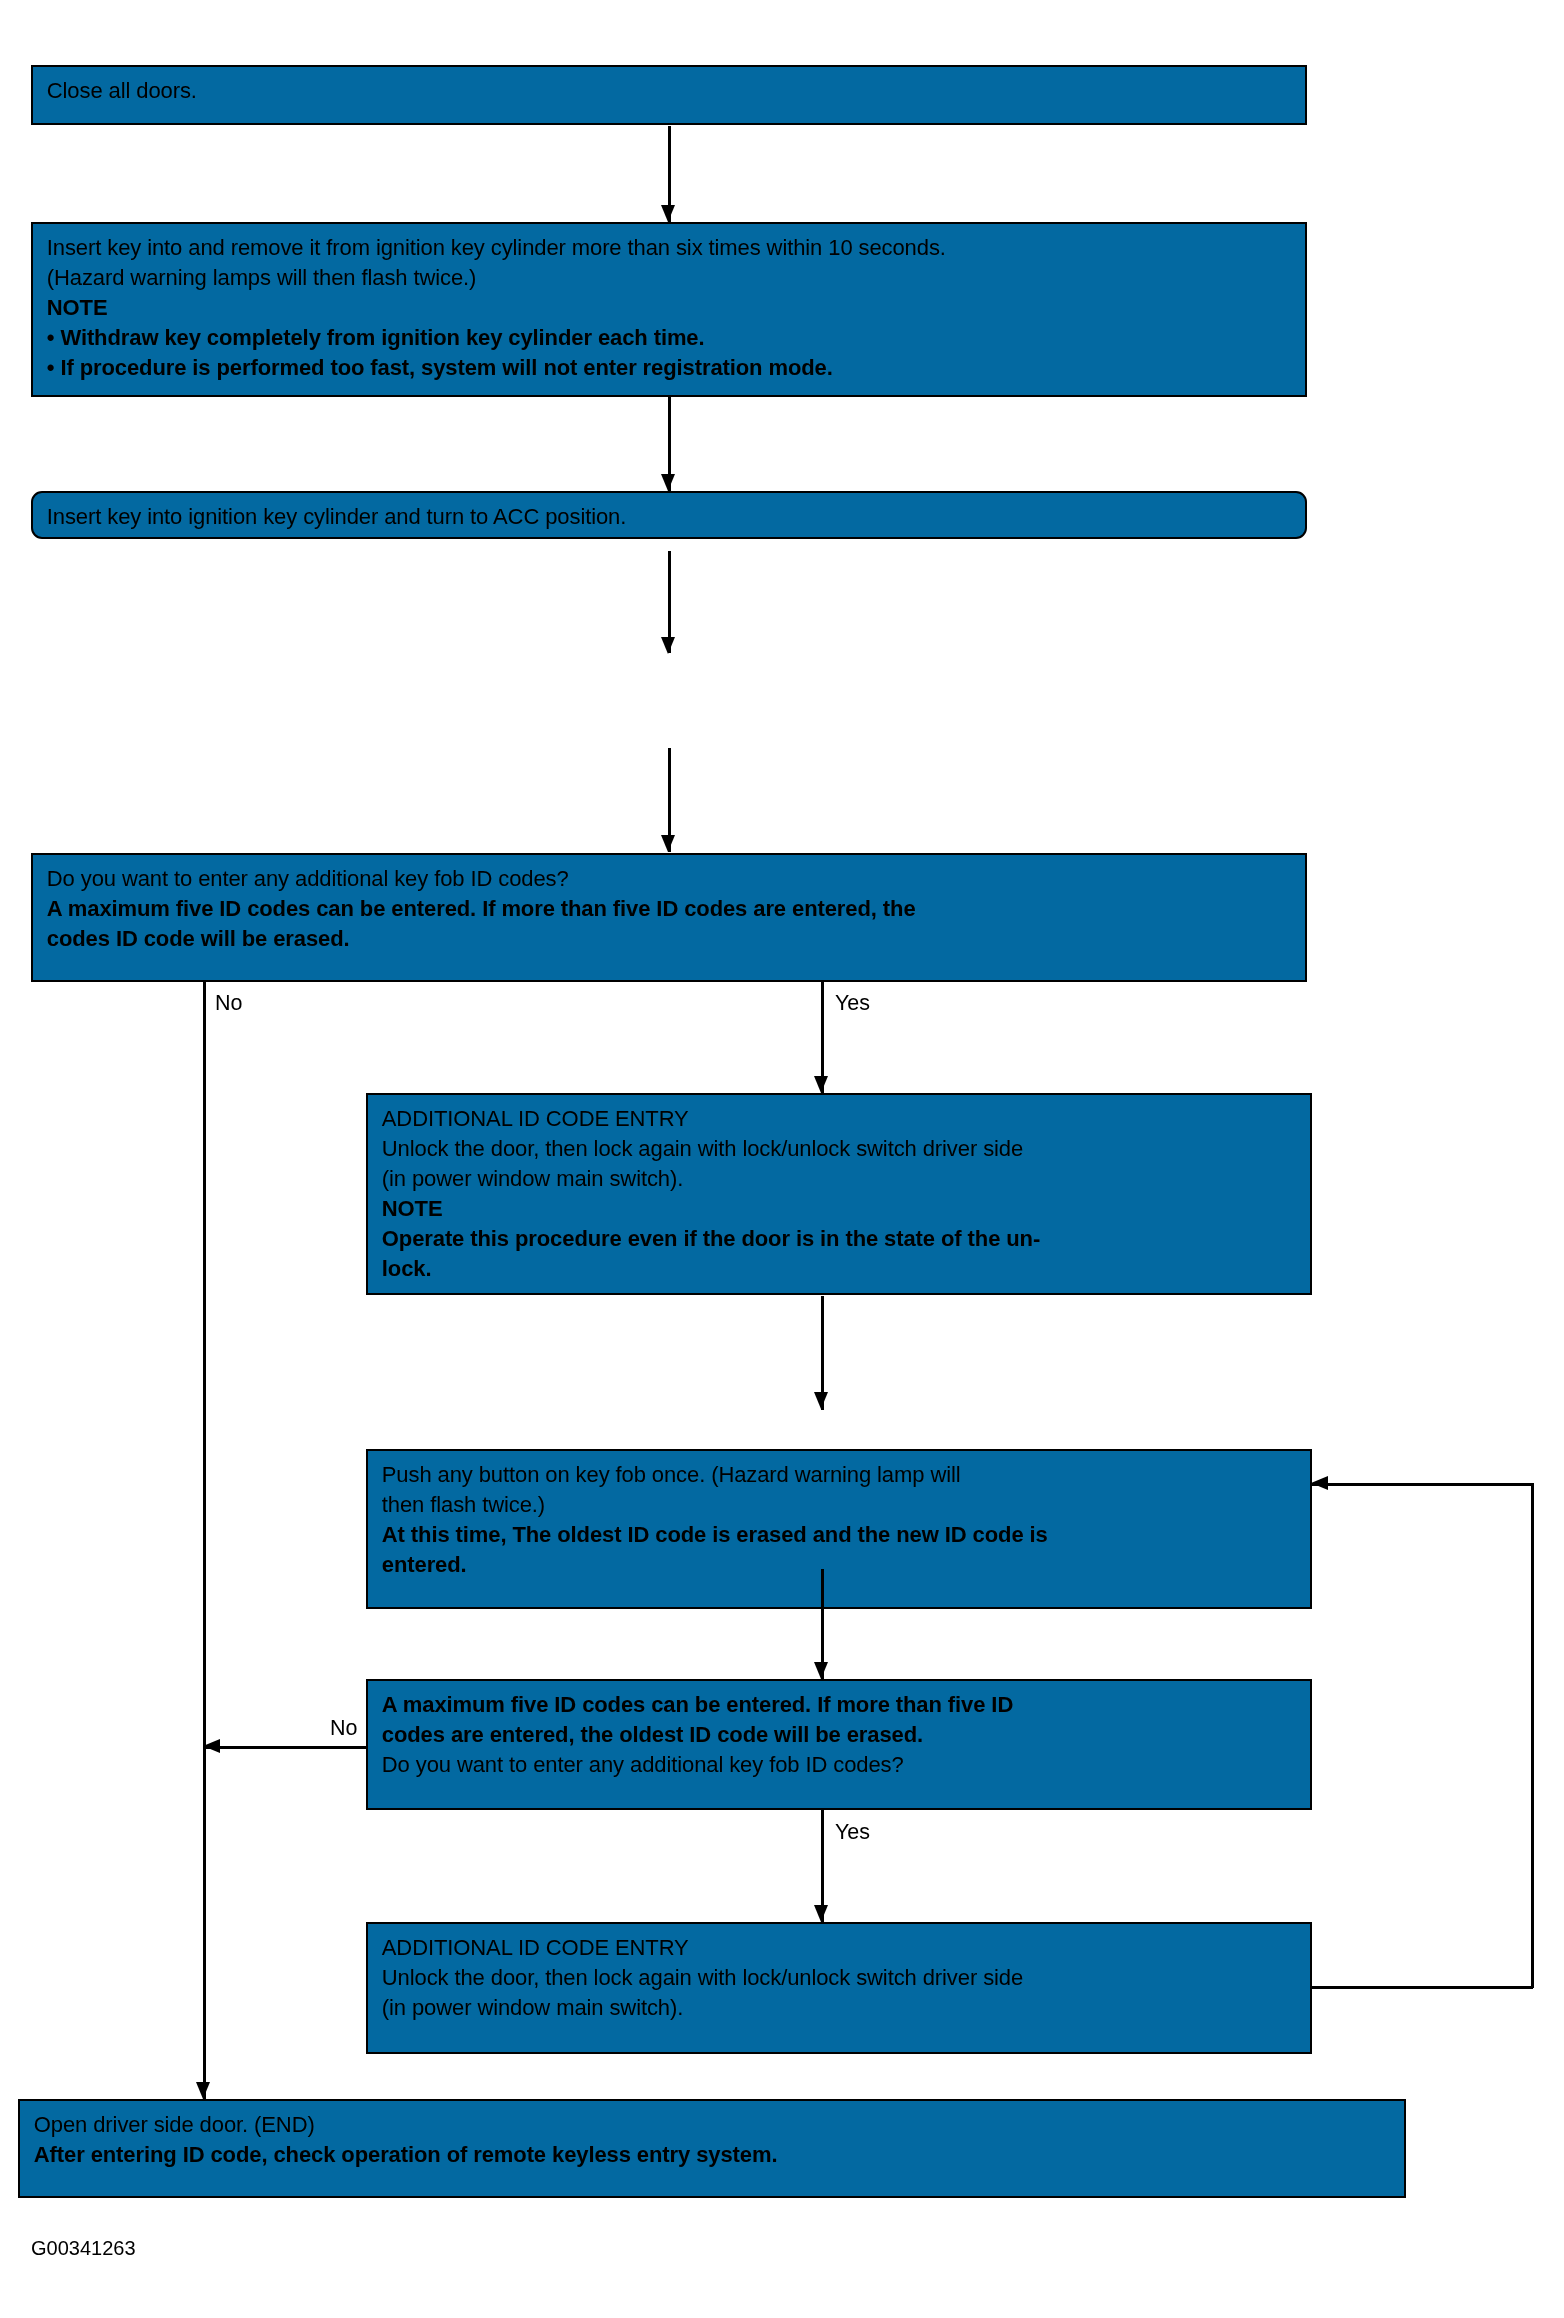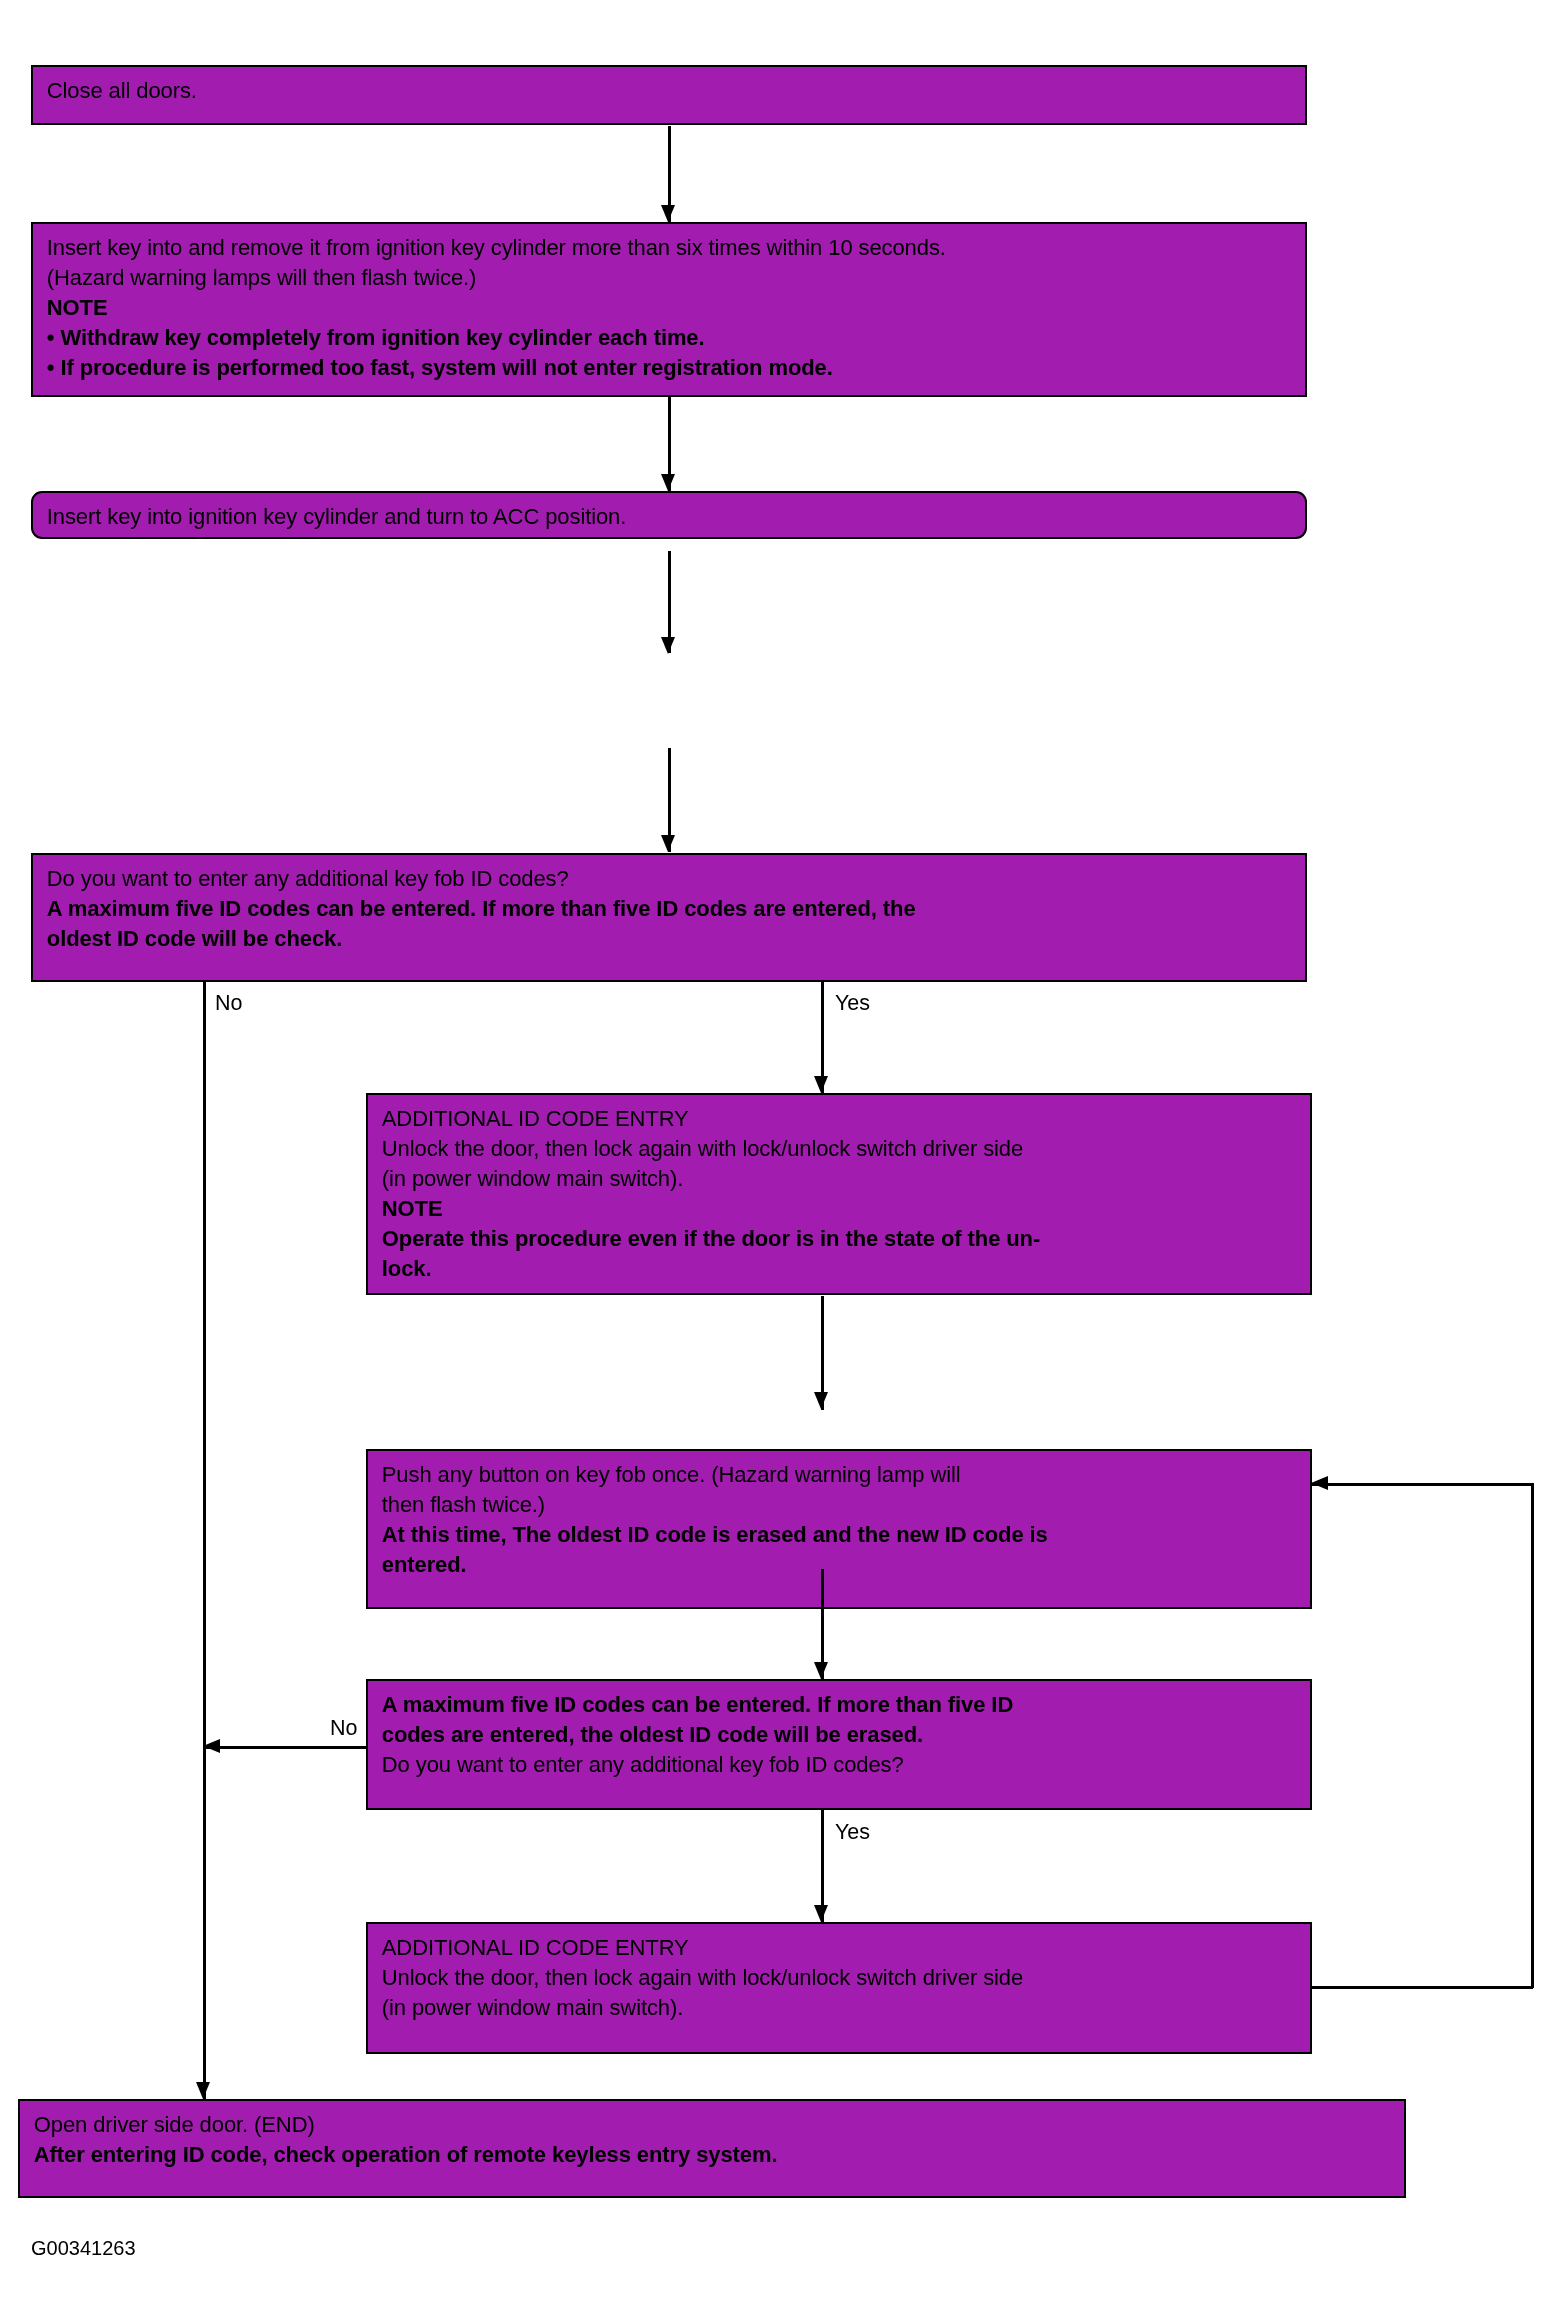--- a/index.html
+++ b/index.html
@@ -12,21 +12,21 @@
     width: 1565px;
     height: 2319px;
     background: #ffffff;
     font-family: "Liberation Sans", sans-serif;
     color: #000000;
     overflow: hidden;
   }
   .box {
     position: absolute;
     border: 2.6px solid #000000;
-    background: #a21caf;
+    background: #0369a1;
     box-sizing: border-box;
     padding: 8.6px 12px 8.6px 13.8px;
   }
   .tline {
     font-size: 22px;
     line-height: 30px;
     white-space: nowrap;
     letter-spacing: -0.1px;
   }
   .b { font-weight: bold; }
@@ -99,21 +99,21 @@
   <div class="vline" style="left:668px; top:551px; height:102px;"></div>
   <div class="arrow-down" style="left:661px; top:637px;"></div>
 
 
   <div class="vline" style="left:668px; top:748px; height:104px;"></div>
   <div class="arrow-down" style="left:661px; top:835px;"></div>
 
   <div class="box" style="left:31px; top:853px; width:1276px; height:129px;">
     <div class="tline">Do you want to enter any additional key fob ID codes?</div>
     <div class="tline b">A  maximum five ID codes can be entered. If more than five ID codes are entered, the</div>
-    <div class="tline b">oldest ID code will be check.</div>
+    <div class="tline b">codes ID code will be erased.</div>
   </div>
 
   <div class="vline" style="left:203px; top:982px; height:1118px;"></div>
   <div class="arrow-down" style="left:196px; top:2082px;"></div>
   <div class="edge-label" style="left:215px; top:991px;">No</div>
 
   <div class="vline" style="left:821px; top:982px; height:112px;"></div>
   <div class="arrow-down" style="left:814px; top:1076px;"></div>
   <div class="edge-label" style="left:835px; top:991px;">Yes</div>
 

